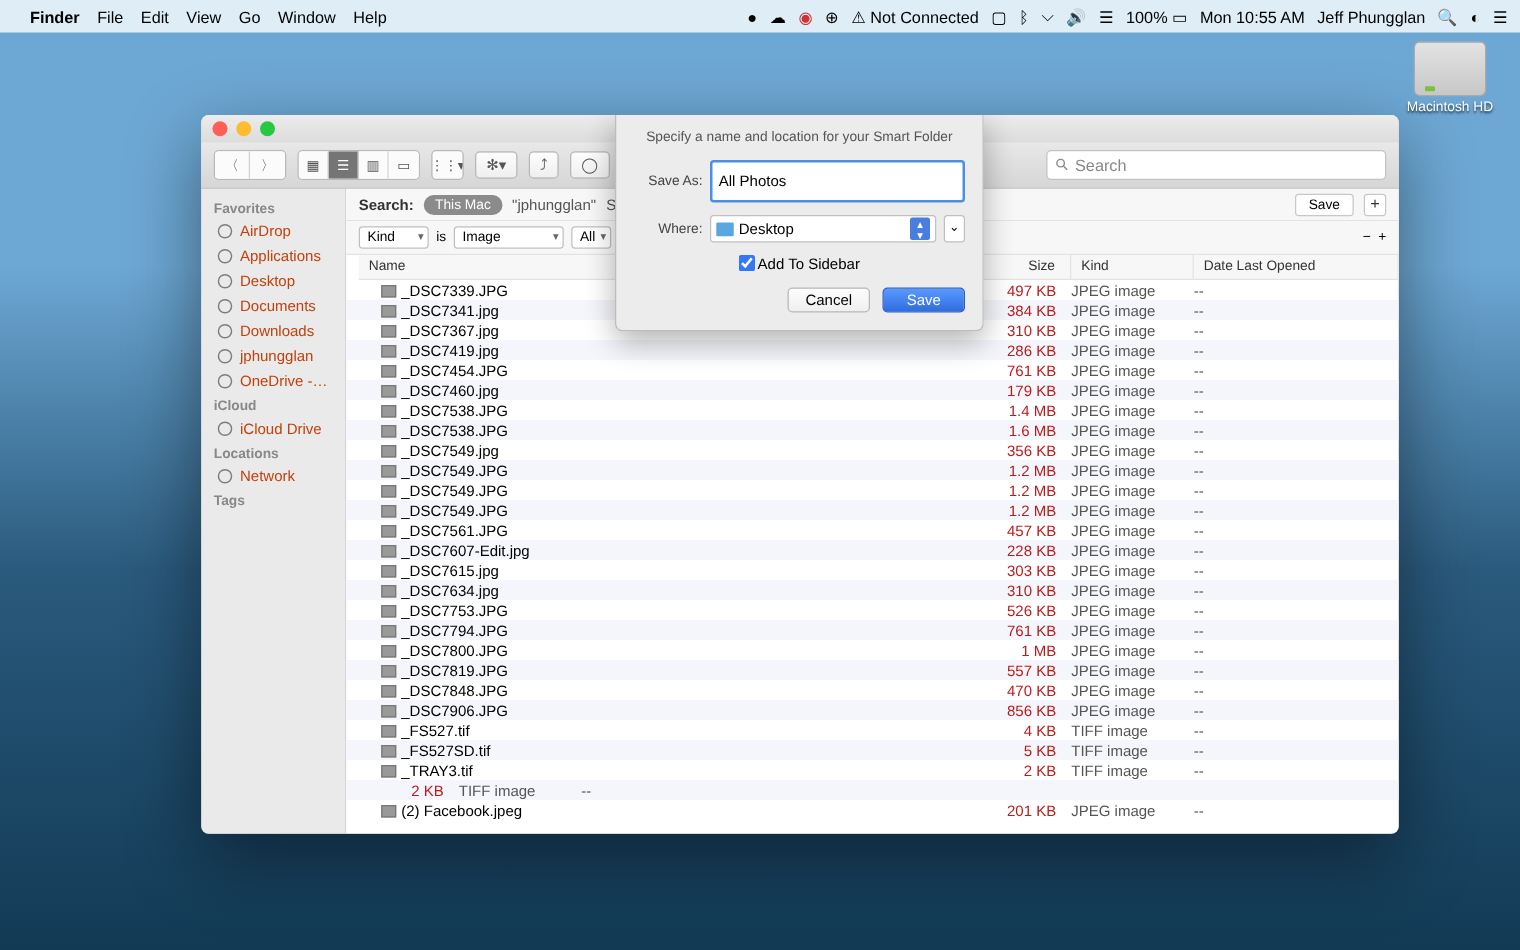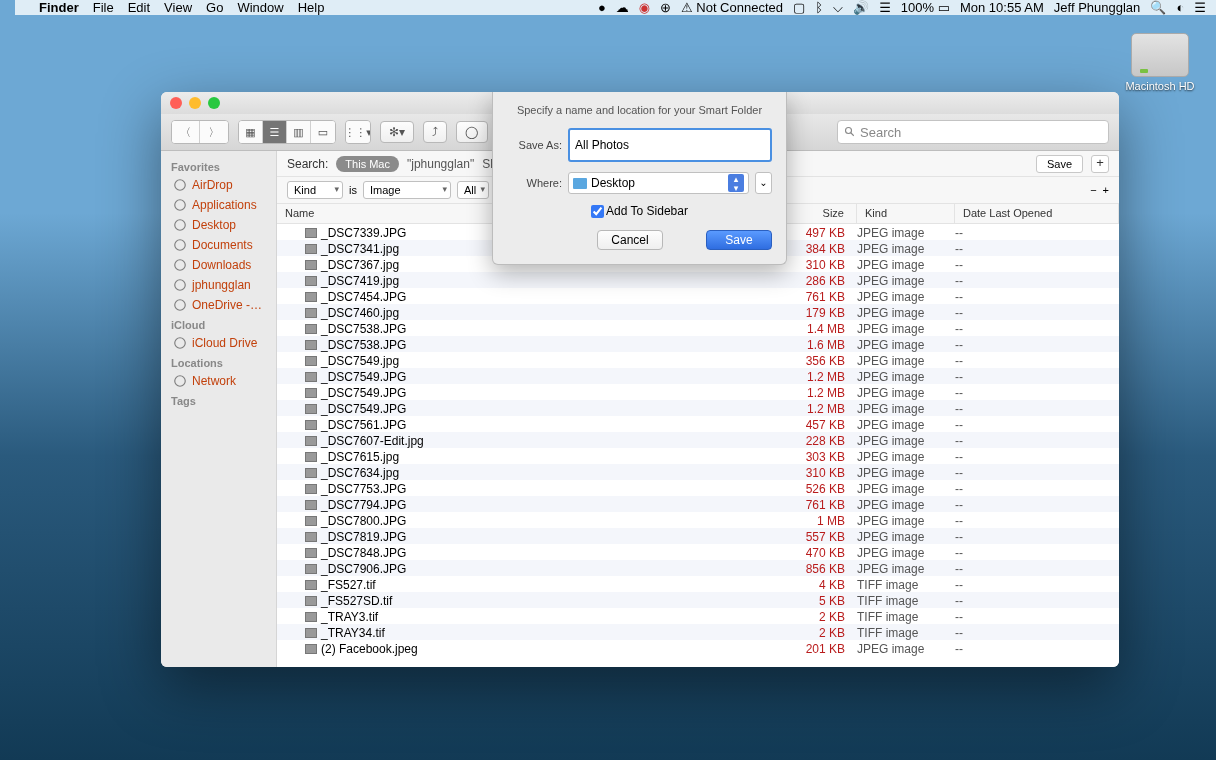--- a/index.html
+++ b/index.html
@@ -1,18 +1,18 @@
 <!DOCTYPE html>
 <html><head>
 <meta charset="utf-8">
 <style>
   * { margin:0; padding:0; box-sizing:border-box; font-family:-apple-system,"Helvetica Neue",Arial,sans-serif; }
   body { width:1216px; height:760px; overflow:hidden; background:linear-gradient(#6da8d4 0%,#6da8d4 28%,#2a5a7d 60%,#123a55 100%); position:relative; }
   
-  .menubar { position:absolute; top:0; left:15px; right:0; height:15px; background:rgba(230,240,248,0.95); display:flex; align-items:center; font-size:13px; color:#000; padding:0 10px; z-index:10; }
+  .menubar { position:absolute; top:0; left:0; right:0; height:26px; background:rgba(230,240,248,0.95); display:flex; align-items:center; font-size:13px; color:#000; padding:0 10px; z-index:10; }
   .menubar .left { display:flex; align-items:center; gap:14px; }
   .menubar .left .app { font-weight:600; }
   .menubar .right { margin-left:auto; display:flex; align-items:center; gap:10px; }
   .apple { font-size:15px; }
 
   
   .hd-icon { position:absolute; top:33px; right:20px; width:72px; text-align:center; color:#fff; font-size:11px; z-index:5;}
   .hd-icon .disk{ width:58px; height:44px; margin:0 auto 3px; background:linear-gradient(#e3e3e3,#c7c7c7); border:1px solid #aaa; border-radius:5px; position:relative;}
   .hd-icon .disk::after{content:'';position:absolute;bottom:3px;left:8px;width:8px;height:4px;background:#7ac142;border-radius:1px;}
   .hd-icon .label{ text-shadow:0 1px 2px rgba(0,0,0,0.8); }
@@ -37,30 +37,30 @@
   .searchbox svg{width:12px;height:12px;margin-right:4px;fill:#888;}
 
   .body{ flex:1; display:flex; overflow:hidden;}
   .sidebar{ width:116px; background:#eaeaea; border-right:1px solid #d5d5d5; padding:6px 0; font-size:12px; overflow:hidden;}
   .sidebar .hdr{ color:#888; font-size:11px; font-weight:600; padding:4px 10px 2px;}
   .sidebar .item{ padding:3px 10px 3px 12px; display:flex; align-items:center; gap:5px; color:#c2410c; white-space:nowrap;}
   .sidebar .item svg{width:14px;height:14px;fill:#7d7d7d;flex-shrink:0;}
 
   .main{ flex:1; display:flex; flex-direction:column; background:#fff;}
   .scope{ height:26px; background:#f7f7f7; border-bottom:1px solid #e3e3e3; display:flex; align-items:center; padding:0 10px; font-size:12px; color:#333; gap:8px;}
-  .scope .lbl{font-weight:400;}
+  .scope .lbl{font-weight:700;}
   .scope .pill{ background:#8b8b8b; color:#fff; padding:2px 9px; border-radius:9px; font-size:11px;}
   .scope .q{ color:#555;}
   .scope .savebtn{ margin-left:auto; font-size:11px; padding:2px 10px; border:1px solid #c8c8c8; border-radius:3px; background:#fff;}
   .scope .plus,.scope .minus{ width:18px;height:18px;border:1px solid #c8c8c8;border-radius:3px;background:#fff;font-size:13px;line-height:14px;text-align:center;}
   .crit{ height:27px; background:#f7f7f7; border-bottom:1px solid #e3e3e3; display:flex; align-items:center; padding:0 10px; font-size:11px; gap:6px;}
   .crit .sel{ border:1px solid #c0c0c0; border-radius:3px; padding:2px 14px 2px 6px; background:#fff; position:relative; font-size:11px;}
   .crit .sel::after{content:'▾'; position:absolute; right:3px; top:2px; font-size:9px; color:#666;}
 
-  .cols{ height:20px; background:#f7f7f7; border-bottom:1px solid #e3e3e3; display:flex; font-size:11px; color:#333;}
+  .cols{ height:20px; background:#f7f7f7; border-bottom:1px solid #e3e3e3; display:flex; font-size:11px; color:#333;margin-left:10px;}
   .cols div{ border-right:1px solid #e3e3e3; padding:3px 8px;}
   .c-name{flex:1;} .c-size{width:90px;text-align:right;padding-right:12px!important;} .c-kind{width:98px;} .c-date{width:164px;}
 
   .rows{ flex:1; overflow:auto; font-size:12px;}
   .row{ display:flex; height:16px; align-items:flex-end;}
   .row:nth-child(even){background:#f4f6fb;}
   .row .c-name{flex:1; padding-left:28px; display:flex; align-items:center; gap:4px;}
   .row .c-size{width:90px;text-align:right;padding-right:12px;color:#b91c1c;}
   .row .c-kind{width:98px;color:#555;}
   .row .c-date{width:164px;color:#555;}
@@ -69,24 +69,24 @@
   
   .sheet{ position:absolute; left:331px; top:0px; width:295px; background:#ececec; border:1px solid #bcbcbc; border-top:none; border-radius:0 0 6px 6px; box-shadow:0 8px 24px rgba(0,0,0,0.3); padding:12px 14px 14px; font-size:12px; z-index:30;}
   .sheet .prompt{ text-align:center; font-size:11px; color:#555; margin-bottom:12px;}
   .sheet .frow{ display:flex; align-items:center; margin-bottom:10px; gap:6px;}
   .sheet .flbl{ width:55px; text-align:right; font-size:11px; color:#444;}
   .sheet input[type=text]{ flex:1; height:34px; border:2px solid #4a90e2; border-radius:3px; padding:0 5px; font-size:12px; background:#fff;}
   .sheet .where-sel{ flex:1; height:22px; border:1px solid #c0c0c0; border-radius:3px; background:#fff; display:flex; align-items:center; padding:0 4px; font-size:12px;}
   .sheet .where-sel .fold{width:14px;height:11px;background:#5aa7e0;border-radius:1px;margin-right:4px;}
   .sheet .where-sel .cap{ margin-left:auto; width:16px;height:18px;background:#4a7de0;border-radius:2px;color:#fff;font-size:9px;text-align:center;line-height:9px;padding-top:1px;}
   .sheet .exp{ width:17px;height:22px;border:1px solid #c0c0c0;border-radius:3px;background:#fff;font-size:10px;text-align:center;line-height:20px;}
-  .sheet .chk{ display:flex; align-items:flex-end; justify-content:center; gap:2px; margin:6px 0 12px;}
+  .sheet .chk{ display:flex; align-items:flex-start; justify-content:center; gap:2px; margin:6px 0 12px;}
   .sheet .chk input{ accent-color:#3478f6;}
   .sheet .btns{ display:flex; justify-content:flex-end; gap:10px;}
-  .sheet .btns button{ width:66px; height:20px; border-radius:4px; font-size:12px;margin-left:33px;}
+  .sheet .btns button{ width:66px; height:20px; border-radius:4px; font-size:12px;}
   .sheet .cancel{ background:linear-gradient(#fdfdfd,#efefef); border:1px solid #b8b8b8;}
   .sheet .save{ background:linear-gradient(#5a9aff,#2f6de0); border:1px solid #2a5fc0; color:#fff;}
 </style>
 </head>
 <body>
 
 <div class="menubar">
   <div class="left">
     <span class="apple"></span>
     <span class="app">Finder</span>
@@ -464,24 +464,20 @@
           <div class="row">
             <div class="c-name">
               <span class="thumb"></span>
               <span>_TRAY3.tif</span>
             </div>
             <div class="c-size">2 KB</div>
             <div class="c-kind">TIFF image</div>
             <div class="c-date">--</div>
           </div>
           <div class="row">
-            <div class="c-name">
-              <span class="thumb"></span>
-              <span>_TRAY34.tif</span>
-            </div>
             <div class="c-size">2 KB</div>
             <div class="c-kind">TIFF image</div>
             <div class="c-date">--</div>
           </div>
           <div class="row">
             <div class="c-name">
               <span class="thumb"></span>
               <span>(2) Facebook.jpeg</span>
             </div>
             <div class="c-size">201 KB</div>

